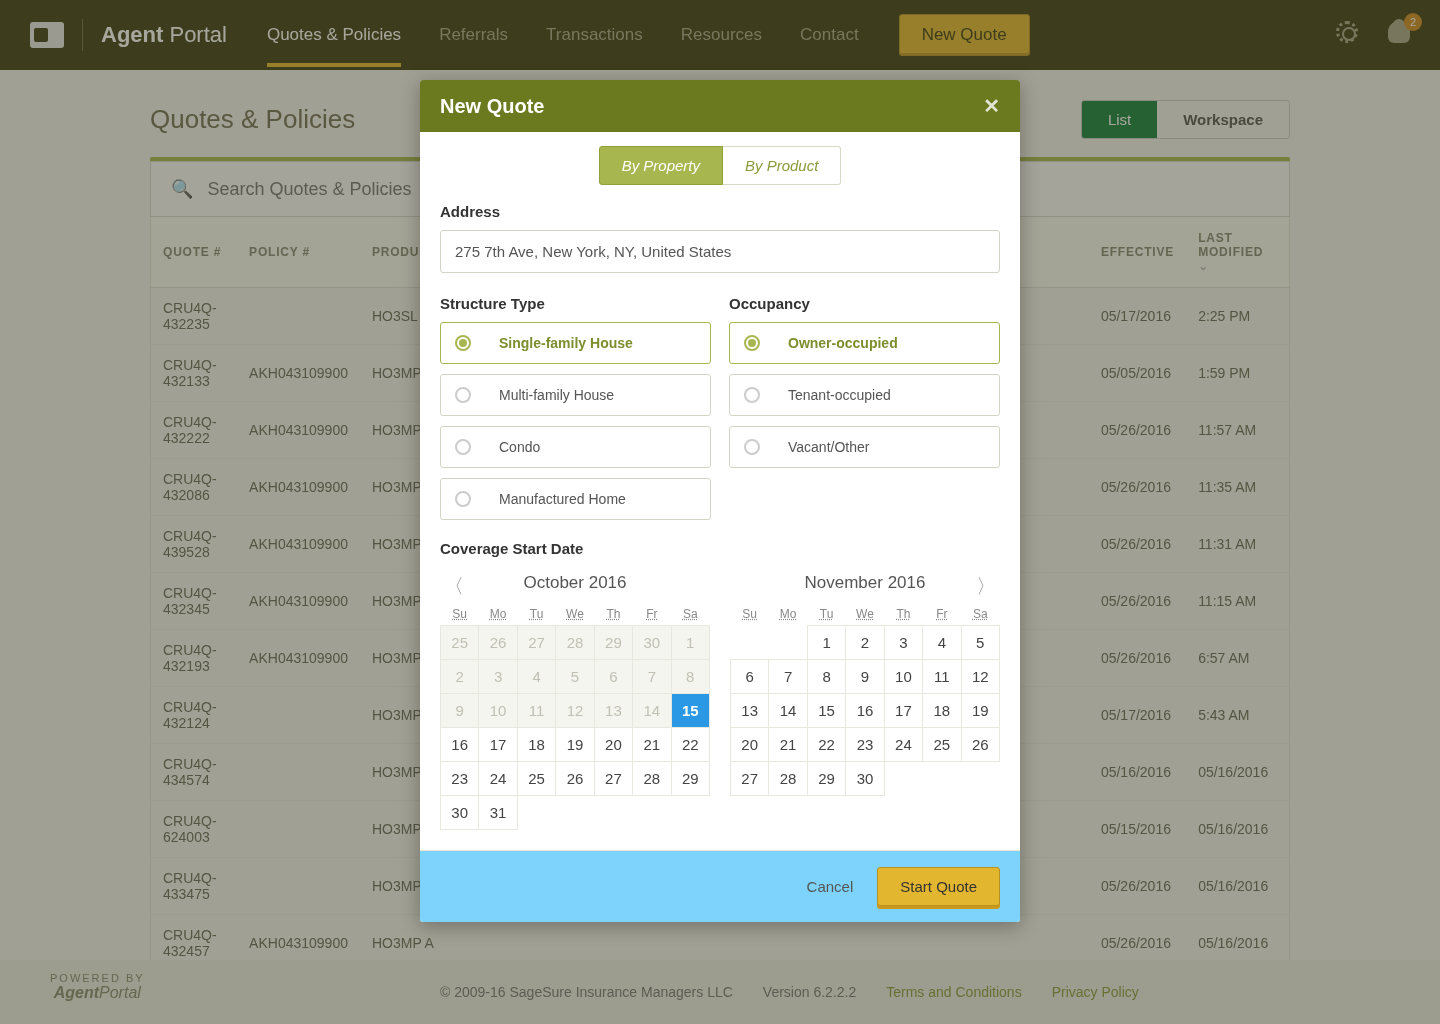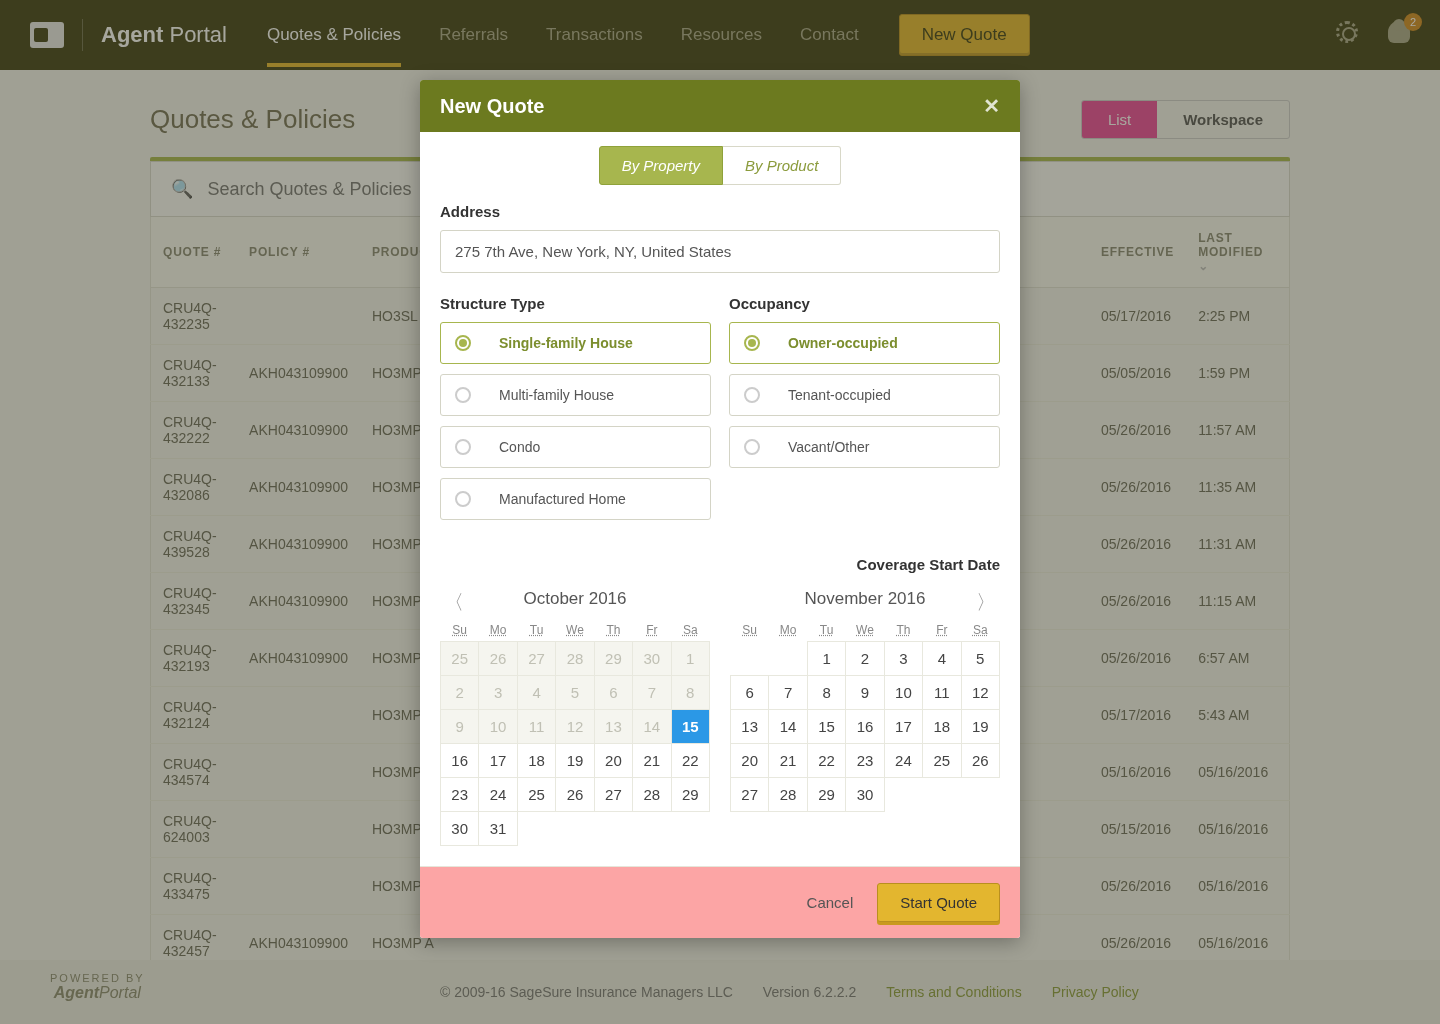--- a/index.html
+++ b/index.html
@@ -58,21 +58,21 @@
   }
 
   
   .page {
     padding: 30px 150px 0;
   }
   .page-head { display:flex; justify-content:space-between; align-items:center; }
   .page-title { font-size:26px; color:#736f56; font-weight:400; }
   .view-toggle { display:flex; border:1px solid #ccc; border-radius:3px; overflow:hidden;}
   .view-toggle span { padding:10px 26px; font-size:15px; cursor:pointer; }
-  .vt-active { background:#ec4899; color:#fff; }
+  .vt-active { background:#15803d; color:#fff; }
   .vt-inactive { color:#555;font-weight:bold; }
 
   .accentbar { height:4px; background:#a7b64e; margin-top:18px; border-radius:2px 2px 0 0;}
 
   .searchbar {
     display:flex; align-items:center; margin-top:0; border:1px solid #d8d8ce; background:#fafaf7; padding:16px 20px; gap:14px;
   }
   .searchbar .icon { color:#999; font-size:18px;}
   .searchbar input {
     flex:0 0 380px; border:none; background:transparent; font-size:18px; color:#777; outline:none;
@@ -137,21 +137,21 @@
   .cal th { font-size:12px; color:#888; font-weight:400; text-decoration:underline dotted; padding:4px 0; }
   .cal td {
     width:14.28%; text-align:center; font-size:15px; color:#444;
     border:1px solid #e8e8de; height:34px;
   }
   .cal td.blank { border:none; }
   .cal td.out { color:#c0c0b4; background:#f5f5ef; }
   .cal td.today { background:#2b98e6; color:#fff; font-weight:600; }
 
   .modal-foot {
-    border-top:1px solid #e6e6da; padding:16px 20px; display:flex; justify-content:flex-end; gap:24px; align-items:center; background:#fca5a5;
+    border-top:1px solid #e6e6da; padding:16px 20px; display:flex; justify-content:flex-end; gap:24px; align-items:center; background:#7dd3fc;
   }
   .btn-cancel { color:#555; cursor:pointer; font-size:15px; }
   .btn-start {
     background:#e3b62f; border:1px solid #b98f1f; border-radius:3px;
     padding:10px 22px; font-size:15px; color:#333; cursor:pointer;
     box-shadow: 0 3px 0 #c99a1e;
   }
 </style>
 </head>
 <body>
@@ -375,21 +375,21 @@
             <span class="rdot"></span>
             <span>Tenant-occupied</span>
           </div>
         <div class="radio-opt">
             <span class="rdot"></span>
             <span>Vacant/Other</span>
           </div>
       </div>
     </div>
 
-    <div class="lbl" style="margin-top:26px;text-align:right;">Coverage Start Date</div>
+    <div class="lbl" style="margin-top:10px;">Coverage Start Date</div>
 
     <div class="cal-wrap">
       <div class="cal">
         <div class="cal-title">
           <span class="cal-nav-l">〈</span>
           <span>October 2016</span>
         </div>
         <table>
             <thead>
               <tr id="dow-a">

